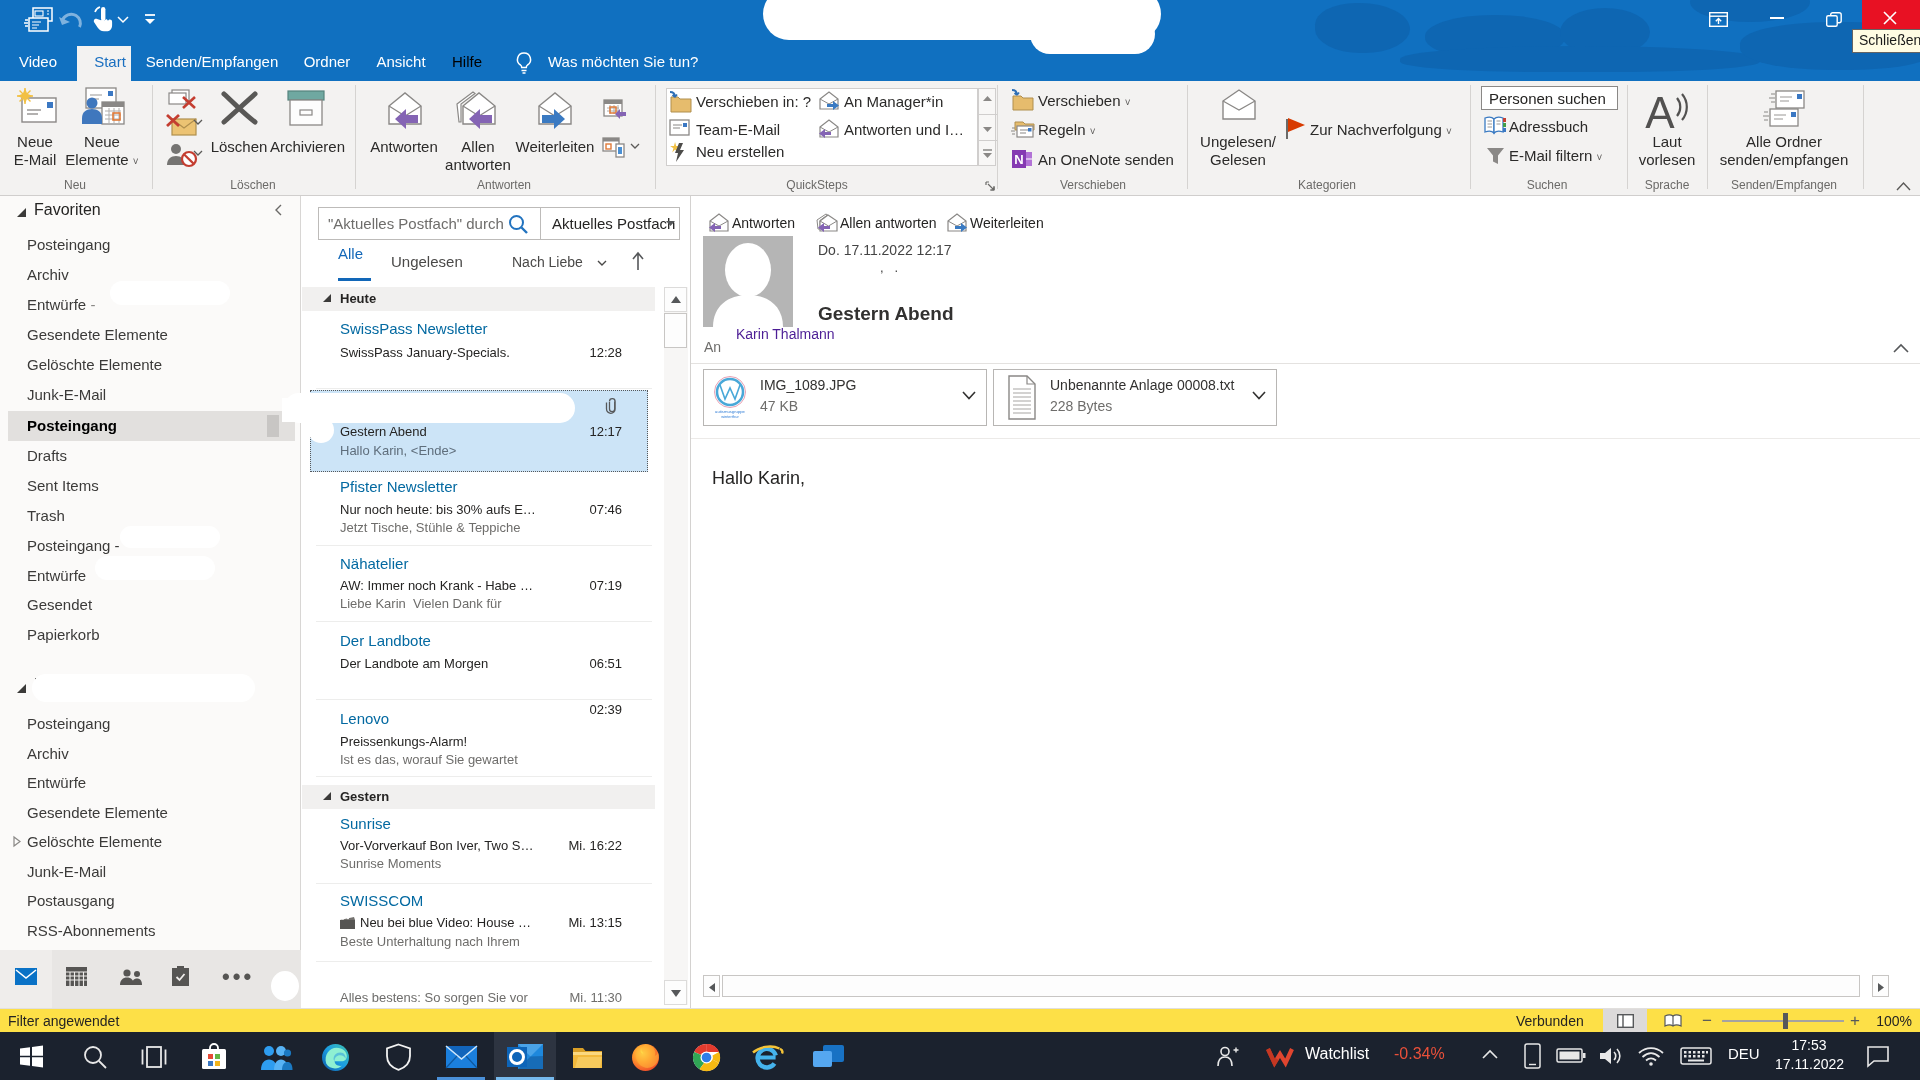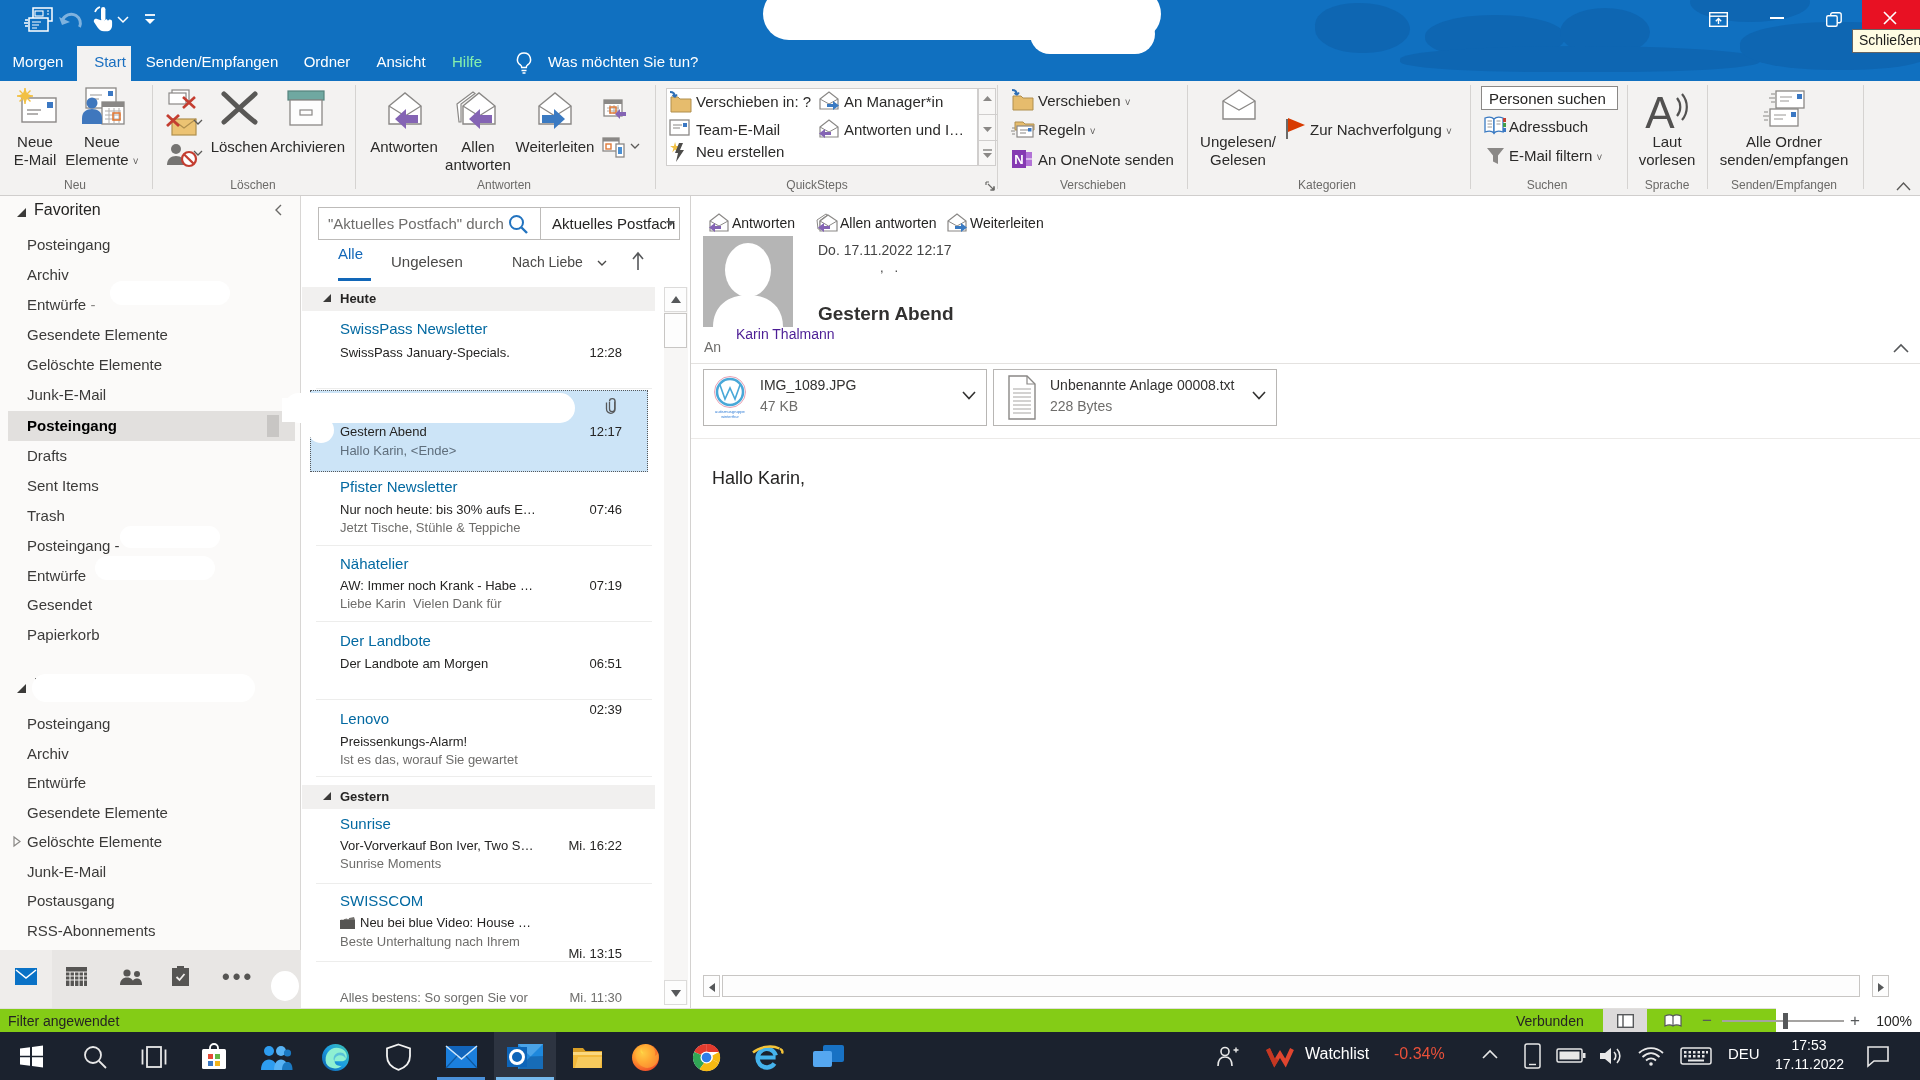--- a/index.html
+++ b/index.html
@@ -70,26 +70,26 @@
   <svg class="ab" style="left:1826px;top:12px" width="16" height="15" viewBox="0 0 16 15">
     <rect x="4.7" y=".7" width="10.5" height="10" rx="2" fill="none" stroke="#fff" stroke-width="1.4"></rect>
     <rect x=".7" y="3.7" width="10.5" height="10.5" rx="1.5" fill="#1070c0" stroke="#fff" stroke-width="1.4"></rect>
   </svg>
   <div class="ab" style="left:1862px;top:0;width:58px;height:30px;background:#e81123"></div>
   <svg class="ab" style="left:1883px;top:11px" width="14" height="14" viewBox="0 0 14 14">
         <path d="M1 1 L13 13 M13 1 L1 13" stroke="#fff" stroke-width="1.6"></path>
       </svg>
 
   <div class="ab" style="left:77px;top:46px;width:54px;height:35px;background:#f3f2f1"></div>
-  <div class="ab ct" style="left:10px;top:53px;width:56px;font-size:15px;color:#fff">Morgen</div>
+  <div class="ab ct" style="left:10px;top:53px;width:56px;font-size:15px;color:#fff">Video</div>
   <div class="ab ct" style="left:77px;top:53px;width:66px;font-size:15px;color:#1a6fc0">Start</div>
   <div class="ab ct" style="left:140px;top:53px;width:144px;font-size:15px;color:#fff">Senden/Empfangen</div>
   <div class="ab ct" style="left:296px;top:53px;width:62px;font-size:15px;color:#fff">Ordner</div>
   <div class="ab ct" style="left:370px;top:53px;width:62px;font-size:15px;color:#fff">Ansicht</div>
-  <div class="ab ct" style="left:444px;top:53px;width:46px;font-size:15px;color:#86efac">Hilfe</div>
+  <div class="ab ct" style="left:444px;top:53px;width:46px;font-size:15px;color:#000000">Hilfe</div>
   <svg class="ab" style="left:515px;top:52px" width="18" height="22" viewBox="0 0 18 22">
     <g fill="none" stroke="#fff" stroke-width="1.5">
       <path d="M9 1 a6.5 6.5 0 0 1 3.5 12 c-1 .7-1.2 1.5-1.2 2.5 h-4.6 c0-1-.2-1.8-1.2-2.5 A6.5 6.5 0 0 1 9 1 Z"></path>
       <path d="M6.5 18.5 h5 M7.5 21 h3"></path>
     </g>
   </svg>
   <div class="ab" style="left:548px;top:53px;font-size:15px;color:#fff">Was möchten Sie tun?</div>
 </div>
 
 <div class="ab" style="left:1852px;top:29px;width:75px;height:24px;background:#fffce3;border:1px solid #646464;font-size:14px;color:#1a1a1a;padding:2px 0 0 6px;z-index:50">Schließen</div>
@@ -498,21 +498,21 @@
 <div class="sepln" style="top:883px"></div>
 
 <div class="sender" style="top:892px">SWISSCOM</div>
 <svg class="ab" style="left:340px;top:917px" width="15" height="12" viewBox="0 0 15 12">
   <rect x="0" y="3" width="15" height="9" fill="#565553"></rect>
     <path d="M0 3 L14 0 L15 3 Z" fill="#74726f"></path>
     <circle cx="3" cy="1.8" r="1" fill="#fff"></circle>
     <circle cx="8" cy="1.2" r="1" fill="#fff"></circle>
 </svg>
 <div class="subj" style="top:915px;left:360px;max-width:230px">Neu bei blue Video: House …</div>
-<div class="time" style="top:946px">Mi. 13:15</div>
+<div class="time" style="top:915px">Mi. 13:15</div>
 <div class="prev" style="top:934px">Beste Unterhaltung nach Ihrem</div>
 <div class="sepln" style="top:961px"></div>
 
 <div class="prev" style="top:990px">Alles bestens: So sorgen Sie vor</div>
 <div class="time" style="top:990px;color:#6e6d6b">Mi. 11:30</div>
 
 <div class="ab" style="left:664px;top:287px;width:24px;height:718px;background:#f7f6f5"></div>
 <div class="ab" style="left:664px;top:287px;width:23px;height:25px;background:#fdfdfd;border:1px solid #dcdbda">
   <svg class="ab" style="left:6px;top:8px" width="10" height="8" viewBox="0 0 10 8">
       <path d="M0 7 L5 0 L10 7 Z" fill="#56585a"></path>
@@ -596,21 +596,21 @@
       <path d="M6 0 L0 4.5 L6 9 Z" fill="#56585a"></path>
     </svg>
 </div>
 <div class="ab" style="left:722px;top:975px;width:1138px;height:22px;background:#fdfdfd;border:1px solid #c8c6c4"></div>
 <div class="ab" style="left:1872px;top:975px;width:17px;height:22px;background:#fdfdfd;border:1px solid #c8c6c4">
   <svg class="ab" style="left:5px;top:7px" width="6" height="9" viewBox="0 0 6 9">
       <path d="M0 0 L6 4.5 L0 9 Z" fill="#56585a"></path>
     </svg>
 </div>
 
-<div class="ab" style="left:0;top:1008px;width:1776px;height:24px;background:#84cc16;border-top:1px solid #e1dfdd">
+<div class="ab" style="left:0;top:1008px;width:1920px;height:24px;background:#fde047;border-top:1px solid #e1dfdd">
   <div class="ab" style="left:8px;top:4px;font-size:14px;color:#252423">Filter angewendet</div>
   <div class="ab" style="left:1516px;top:4px;font-size:14px;color:#252423">Verbunden</div>
   <div class="ab" style="left:1603px;top:0;width:44px;height:24px;background:#dcdada">
     <svg class="ab" style="left:14px;top:5px" width="17" height="14" viewBox="0 0 17 14">
         <rect x=".7" y=".7" width="15.6" height="12.6" fill="#fff" stroke="#56585a" stroke-width="1.4"></rect>
         <path d="M6 1 v12" stroke="#56585a" stroke-width="1.4"></path>
       </svg>
   </div>
   <svg class="ab" style="left:1664px;top:5px" width="18" height="14" viewBox="0 0 18 14">
     <path d="M1 2 C4 .5 7 .5 9 2 C11 .5 14 .5 17 2 V12 C14 10.5 11 10.5 9 12 C7 10.5 4 10.5 1 12 Z" fill="#fff" stroke="#56585a" stroke-width="1.2"></path>

